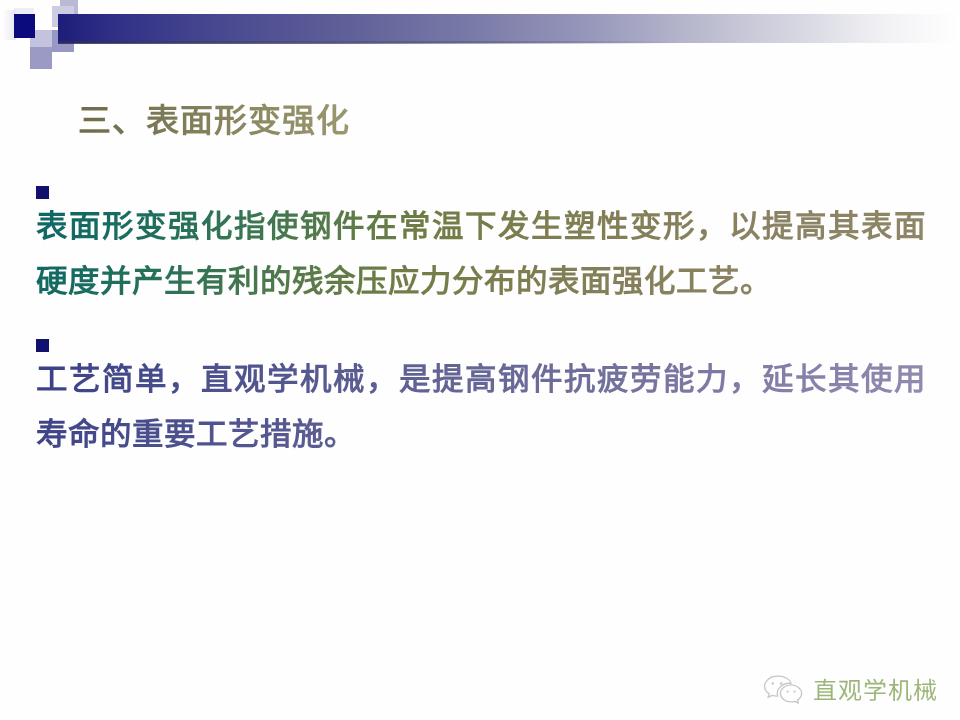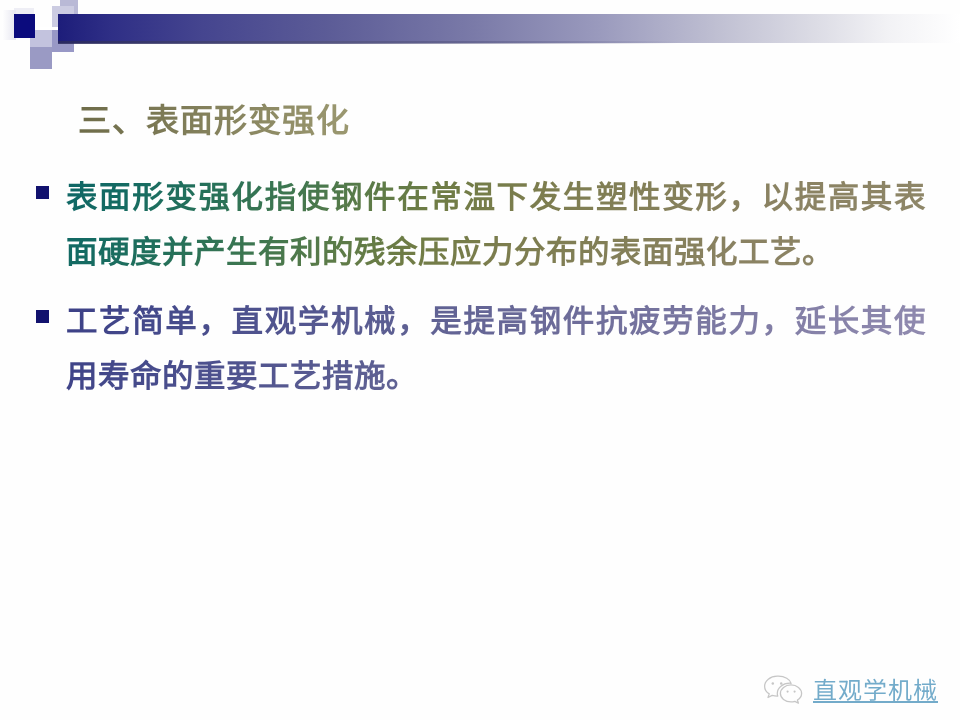--- a/index.html
+++ b/index.html
@@ -97,20 +97,21 @@
     position: absolute;
     left: 36px;
     top: 170px;
     width: 890px;
   }
 
   .bullet-row {
     display: flex;
     align-items: flex-start;
     margin-bottom: 14px;
+    flex-direction: column;
   }
 
   .bullet-marker {
     flex: 0 0 auto;
     width: 13px;
     height: 13px;
     margin-top: 16px;
     margin-right: 17px;
     background: #12126e;
   }
@@ -171,24 +172,23 @@
     align-items: center;
     gap: 9px;
     opacity: .55;
   }
 
   .wechat-icon { display: block; }
 
   .watermark-text {
     font-size: 24px;
     letter-spacing: 1px;
-    color: #0369a1;
+    color: #4d7c0f;
     font-family: "Liberation Sans", "DejaVu Sans", sans-serif;
     white-space: nowrap;
-    text-decoration: underline;
   }
 </style>
 </head>
 <body>
 
 <div class="slide">
 
   <div class="banner">
     <div class="sq sq-j"></div>
     <div class="sq sq-a"></div>

